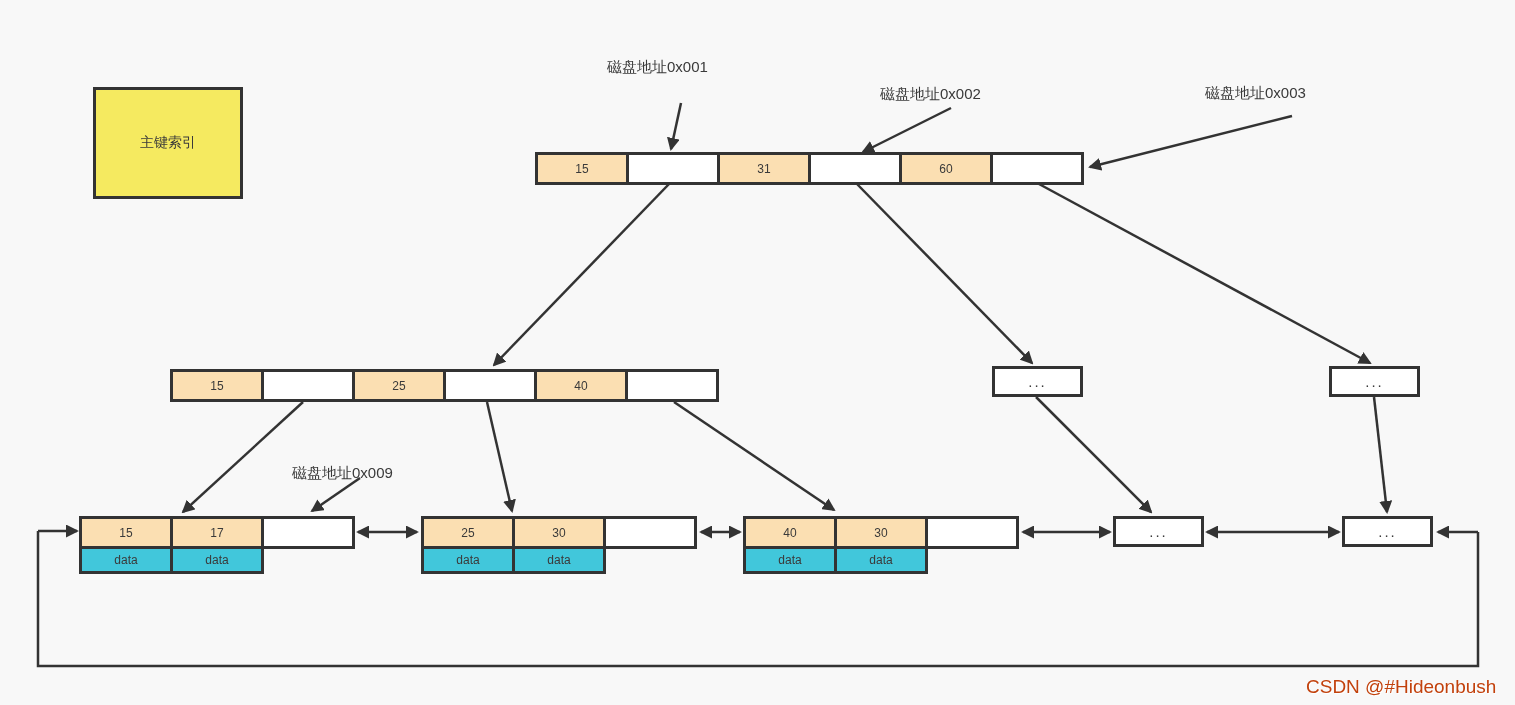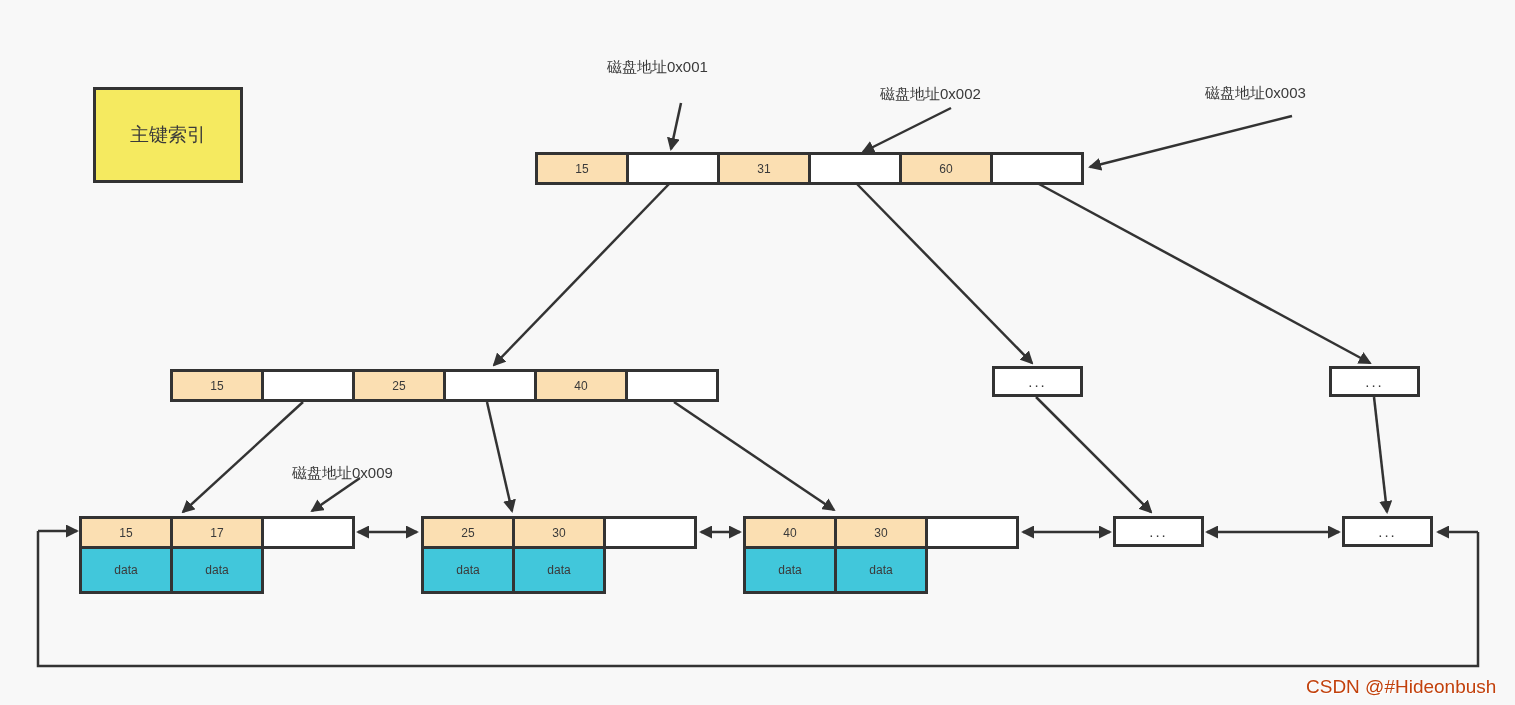--- a/index.html
+++ b/index.html
@@ -28,40 +28,40 @@
     background:#ffffff;
     display:flex; align-items:center; justify-content:center;
     font-size:12px; color:#3a3a3a;
   }
   .cell + .cell { margin-left:-3px; }
   .cell.key { background:var(--key-fill, #fbdfb2); }
   .leaf { position:absolute; z-index:2; }
   .leaf .row { display:flex; }
   .leaf .row.data-row { margin-top:-3px; }
   .cell.data {
-    height:48px;
+    height:28px;
     background:var(--data-fill, #41c7db);
   }
   .dots {
     position:absolute; z-index:2;
     box-sizing:border-box;
     width:91px; height:31px;
     border:3px solid #333;
     background:#ffffff;
     display:flex; align-items:center; justify-content:center;
     font-size:15px; letter-spacing:2px; color:#3a3a3a;
   }
   .note {
     position:absolute; left:93px; top:87px;
     box-sizing:border-box;
-    width:150px; height:96px;
+    width:150px; height:112px;
     background:var(--note-fill, #f5ea60);
     border:3px solid #333;
     display:flex; align-items:center; justify-content:center;
-    font-size:19px; color:#3a3a3a;
+    font-size:14px; color:#3a3a3a;
     z-index:2;
   }
   .disk-label {
     position:absolute;
     font-size:15px; color:#3a3a3a;
     white-space:nowrap; z-index:3;
   }
   .watermark {
     position:absolute; left:1306px; top:676px;
     font-size:19px; color:#c2410c;

